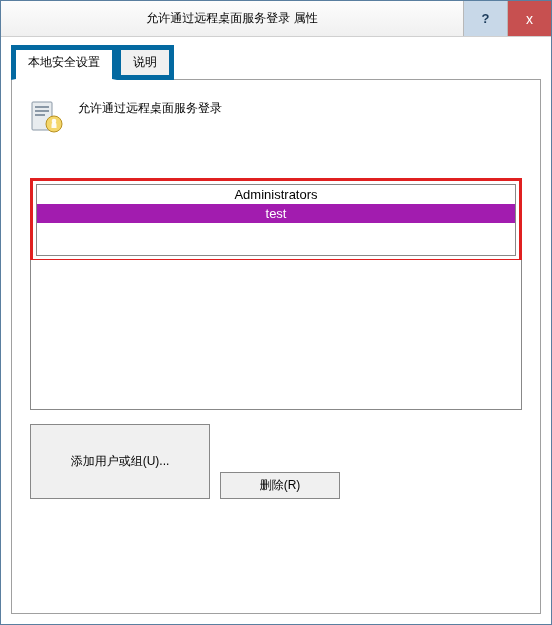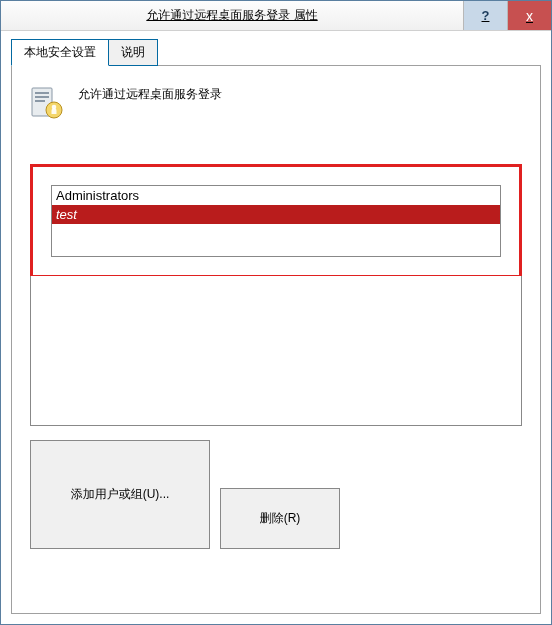--- a/index.html
+++ b/index.html
@@ -13,27 +13,26 @@
     }
     .window {
       width: 552px;
       height: 625px;
       border: 1px solid #5a7fa0;
       background: #fff;
       display: flex;
       flex-direction: column;
     }
     .titlebar {
-      height: 30px;
+      height: 36px;
       background: linear-gradient(#fdfdfd, #f0f0f0);
       border-bottom: 1px solid #d0d0d0;
       display: flex;
       align-items: center;
       position: relative;
-      text-decoration: underline;
     }
     .titlebar-title {
       flex: 1;
       text-align: center;
       font-size: 12px;
       color: #000;
     }
     .titlebar-buttons {
       display: flex;
       height: 100%;
@@ -67,21 +66,21 @@
       display: flex;
       flex-direction: column;
     }
     .tabs-header {
       display: flex;
       position: relative;
       z-index: 2;
     }
     .tab {
       padding: 4px 12px 4px 12px;
-      border: 1px solid #0369a1;
+      border: 5px solid #0369a1;
       background: #f0f0f0;
       font-size: 12px;
       cursor: pointer;
       position: relative;
       margin-right: -1px;
     }
     .tab.active {
       background: #fff;
       border-bottom: 1px solid #fff;
       z-index: 3;
@@ -106,22 +105,23 @@
       height: 40px;
       flex-shrink: 0;
     }
     .policy-title {
       font-size: 12px;
       color: #000;
       padding-top: 2px;
     }
     .highlight-box {
       border: 3px solid #e02020;
-      padding: 18px;
+      padding: 3px;
       margin-bottom: 6px;
+      text-align: center;
     }
     .listbox {
       border: 1px solid #888;
       height: 72px;
       overflow: auto;
       background: #fff;
     }
     .listbox-below {
       border: 1px solid #888;
       border-top: none;
@@ -131,32 +131,31 @@
       margin-bottom: 14px;
     }
     .list-item {
       padding: 1px 4px 1px 4px;
       font-size: 13px;
       font-family: "Segoe UI", Tahoma, sans-serif;
       cursor: pointer;
       line-height: 17px;
     }
     .list-item.selected {
-      background: #b91c1c;
+      background: #a21caf;
       color: #fff;
-      font-style: italic;
     }
     .button-row {
       display: flex;
       gap: 10px;
     }
     .btn {
       border: 1px solid #888;
       background: #f0f0f0;
-      padding: 21px 0;
+      padding: 4px 0;
       width: 180px;
       text-align: center;
       font-size: 12px;
       cursor: pointer;
       font-family: inherit;
     }
     .btn.remove {
       width: 120px;
       margin-top: 48px;
     }

